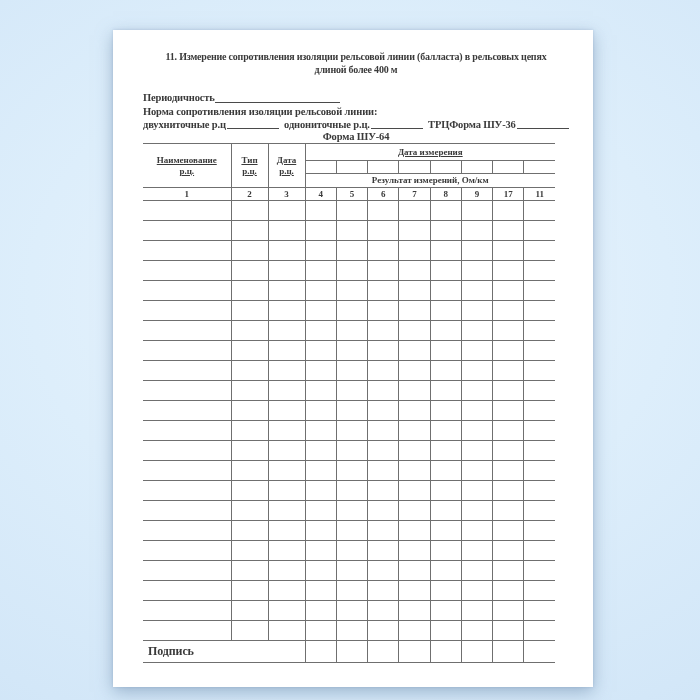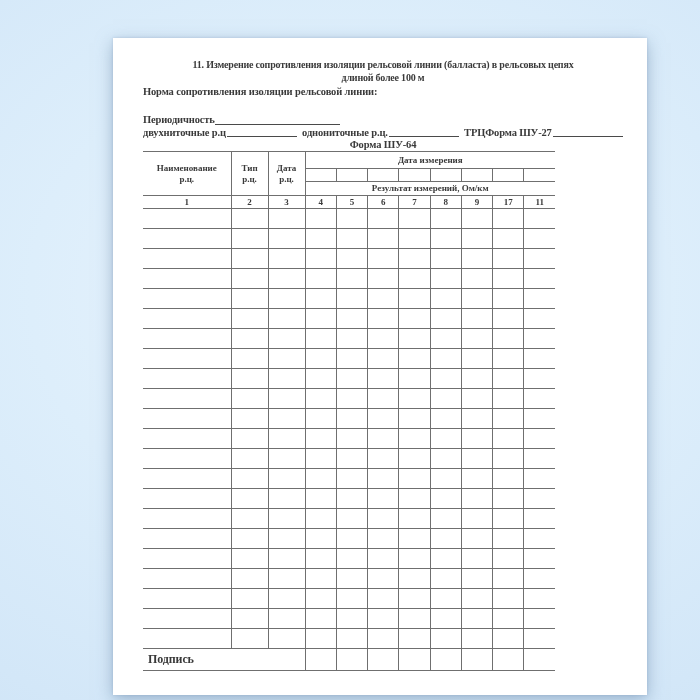--- a/index.html
+++ b/index.html
@@ -3,21 +3,21 @@
 <meta charset="utf-8">
 <style>
   html,body{margin:0;padding:0;}
   body{
     width:700px;height:700px;position:relative;overflow:hidden;
     background: radial-gradient(120% 95% at 50% 42%,
       #eaf4fd 0%, #ddeefb 38%, #d3e7f8 70%, #c9dff3 100%);
     font-family:"Liberation Serif","DejaVu Serif",serif;
   }
   .page{
-    position:absolute;left:113px;top:38px;width:534px;height:657px;
+    position:absolute;left:113px;top:30px;width:480px;height:657px;
     background:var(--page-background,#ffffff);
     box-shadow:0 5px 16px rgba(108,138,172,.55), 0 0 3px rgba(120,150,185,.35);
   }
   .content{
     padding:21px 24px 0 30px;
     color:var(--text,#3a3a3a);
     font-weight:bold;
   }
   .title{
     text-align:center;font-size:10px;letter-spacing:-0.2px;line-height:12.5px;
@@ -47,53 +47,53 @@
   th,td{
     border:1px solid var(--table-border,#6f6f6f);
     padding:0;text-align:center;vertical-align:middle;
     font-family:"Liberation Serif","DejaVu Serif",serif;
     font-weight:bold;font-size:9px;line-height:1.18;
     color:var(--text,#3a3a3a);
     overflow:hidden;
   }
   tr > *:first-child{border-left:0;}
   tr > *:last-child{border-right:0;}
-  tr.row-date-span th{height:16px;}
+  tr.row-date-span th{height:16px;text-decoration:underline;}
   tr.row-date-blanks th{height:12px;}
   tr.row-result-span th{height:13px;}
   tr.row-numbers td{height:12px;}
   tbody td{height:19px;}
   tfoot td{height:21px;}
   td.signature{
     text-align:left;padding-left:5px;font-size:12px;letter-spacing:-0.1px;
   }
 </style>
 </head>
 <body>
 
 <div class="page">
   <div class="content">
 
     <div class="title">
       <div>11. Измерение сопротивления изоляции рельсовой линии (балласта) в рельсовых цепях</div>
-      <div>длиной более 100 м</div>
+      <div>длиной более 400 м</div>
     </div>
-
-    <div class="tline norm-title">Норма сопротивления изоляции рельсовой линии:</div>
 
     <div class="tline periodicity">
       <span>Периодичность</span><span class="blank-inline"></span>
     </div>
+
+    <div class="tline norm-title">Норма сопротивления изоляции рельсовой линии:</div>
 
     <div class="tline flexline">
       <span class="lbl">двухниточные р.ц</span>
       <span class="blank"></span>
       <span class="lbl">однониточные р.ц.</span>
       <span class="blank"></span>
-      <span class="lbl">ТРЦФорма ШУ-27</span>
+      <span class="lbl">ТРЦФорма ШУ-36</span>
       <span class="blank"></span>
     </div>
 
     <div class="form-code">Форма ШУ-64</div>
 
     <table>
       <colgroup>
         <col style="width:88px">
           <col style="width:37px">
           <col style="width:37px">

